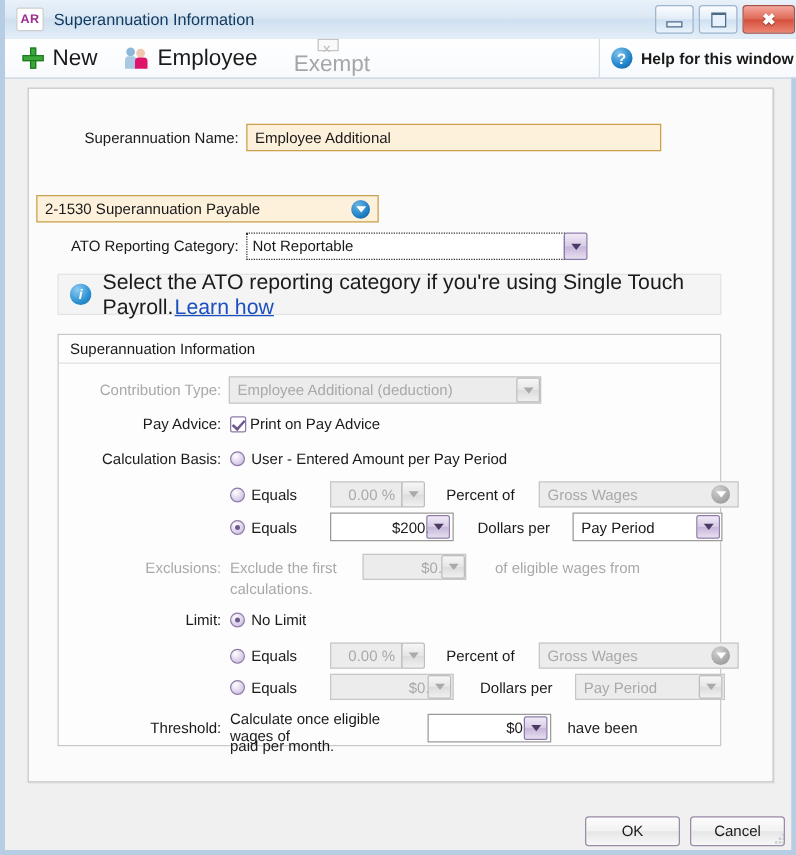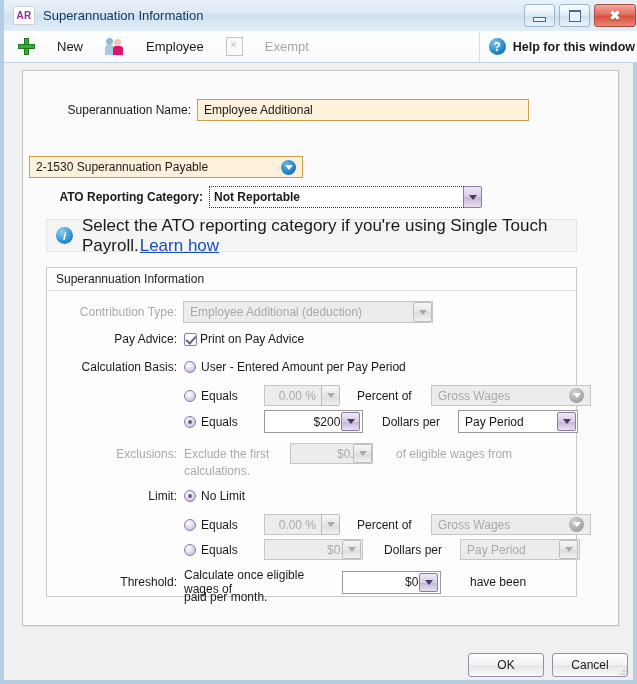--- a/index.html
+++ b/index.html
@@ -46,21 +46,21 @@
   .wb-x{color:#fff;font-size:13px;font-weight:bold;text-shadow:0 1px 1px #7d2a1d;line-height:1;}
   
   .toolbar{
     position:absolute;left:0;top:31px;width:637px;height:31px;
     background:linear-gradient(to bottom,#ffffff 0%,#f7fafd 100%);
     border-bottom:1px solid #c6d4e2;
     display:flex;align-items:center;
   }
   .tbitem{display:flex;align-items:center;margin-left:14px;height:31px;}
   .tbitem.first{margin-left:14px;}
-  .tblabel{margin-left:22px;font-size:13px;color:#1a1a1a;}
+  .tblabel{margin-left:7px;font-size:18px;color:#1a1a1a;}
   .tbitem.disabled .tblabel{color:#a6a6a6;}
   .ic-plus{position:relative;width:17px;height:17px;}
   .ic-plus:before,.ic-plus:after{
     content:"";position:absolute;background:#3aa83a;border:1px solid #1f7a1f;box-sizing:border-box;
   }
   .ic-plus:before{left:6px;top:0;width:5px;height:17px;}
   .ic-plus:after{left:0;top:6px;width:17px;height:5px;}
   .ic-people{position:relative;width:19px;height:17px;}
   .ic-people i{position:absolute;display:block;}
   .ic-people .h1{left:1px;top:0px;width:7px;height:7px;border-radius:50%;background:#8fb8d8;}
@@ -184,21 +184,21 @@
     </div>
     <div class="tbitem" style="margin-left:22px;justify-content:space-between;">
       <span class="ic-people">
         <i class="h1"></i>
           <i class="b1"></i>
           <i class="h2"></i>
           <i class="b2"></i>
       </span>
       <span class="tblabel">Employee</span>
     </div>
-    <div class="tbitem disabled" style="margin-left:22px;">
+    <div class="tbitem disabled" style="margin-left:22px;flex-direction:column;">
       <span class="ic-page"></span>
       <span class="tblabel">Exempt</span>
     </div>
     <div class="help-wrap">
       <span class="ic-help">?</span>
       <span class="help-label">Help for this window</span>
     </div>
   </div>
 
   <div class="panel">
@@ -210,21 +210,21 @@
 
     <div class="row" style="left:0px;top:85px;width:460px;">
       <div class="field" style="margin-left:6px;width:274px;justify-content:space-between;">
         <span>2-1530 Superannuation Payable</span>
         <span class="arrow-circle">
             <s></s>
           </span>
       </div>
     </div>
 
-    <div class="row" style="left:12px;top:115px;width:460px;font-weight:bold;">
+    <div class="row" style="left:0px;top:115px;width:460px;">
       <div class="lbl-right" style="width:168px;">ATO Reporting Category:</div>
       <div class="field dotted" style="margin-left:6px;width:255px;padding:0 0 0 4px;">
         <span>Not Reportable</span>
       </div>
       <div class="drop-btn" style="margin-left:-1px;height:22px;">
           <s></s>
         </div>
     </div>
   </div>
 
@@ -352,21 +352,21 @@
         </div>
     </div>
 
     <div class="row" style="left:0px;top:300px;width:520px;">
       <div class="lbl-right" style="width:130px;">Threshold:</div>
       <div style="margin-left:7px;width:158px;">Calculate once eligible wages of</div>
       <div class="field plain num" style="width:99px;height:23px;">$0.00</div>
       <div class="drop-btn" style="margin-left:-22px;height:19px;">
           <s></s>
         </div>
-      <div style="margin-left:32px;">have been</div>
+      <div style="margin-left:16px;">have been</div>
     </div>
     <div class="row" style="left:137px;top:322px;">
       <div>paid per month.</div>
     </div>
   </div>
 
   <div class="btn" style="left:464px;top:653px;">OK</div>
   <div class="btn" style="left:548px;top:653px;">Cancel</div>
 
   <div class="grip">

